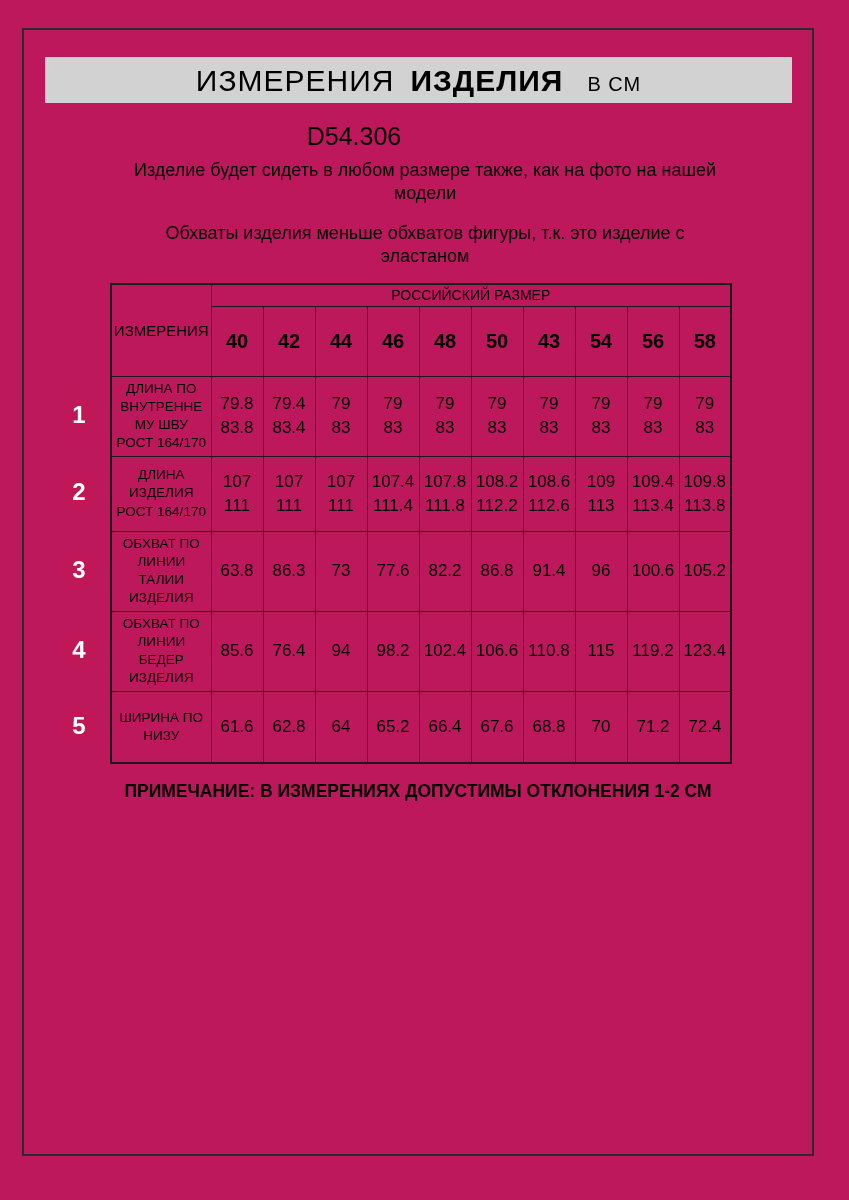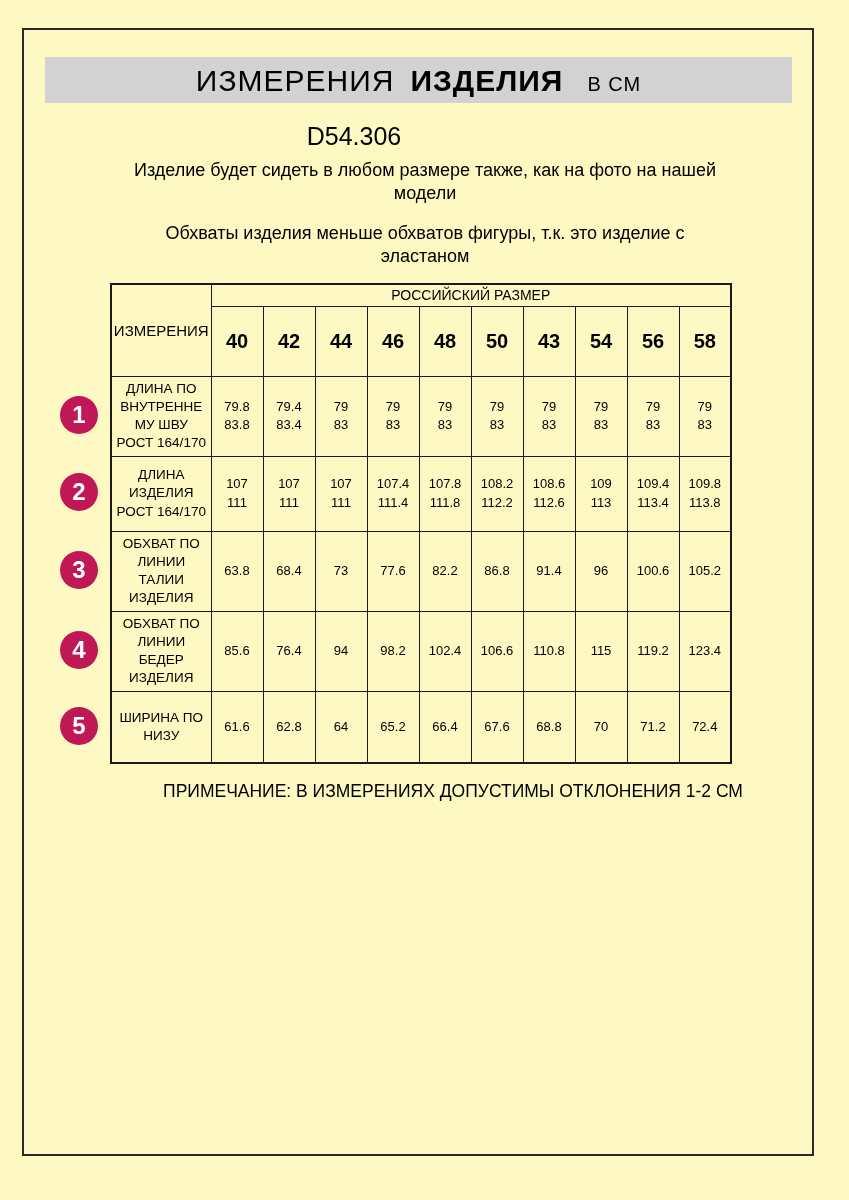--- a/index.html
+++ b/index.html
@@ -1,19 +1,19 @@
 <!DOCTYPE html>
 <html><head>
 <meta charset="utf-8">
 <style>
   html,body{margin:0;padding:0;background:#fff;}
   .page{
     position:relative;
     width:849px;height:1200px;
-    background:#fef9c3;
+    background:#be185d;
     font-family:"Liberation Sans","DejaVu Sans",sans-serif;
     color:#000;
     overflow:hidden;
   }
   .frame{
     position:absolute;left:22px;top:28px;
     width:788px;height:1124px;
     border:2px solid #2b2b2b;
   }
   .banner{
@@ -45,36 +45,36 @@
   }
   .meas-table td{
     border:1px solid #1a1a1a;
     text-align:center;vertical-align:middle;
     padding:0;
   }
   .cell-meas{font-size:15px;}
   .cell-group{font-size:14px;}
   .cell-size{font-size:20px;font-weight:700;}
   .cell-label{font-size:13.5px;line-height:1.35;white-space:pre-line;}
-  .cell-val{font-size:13px;line-height:1.4;white-space:pre-line;}
+  .cell-val{font-size:17px;line-height:1.4;white-space:pre-line;}
   .badge{
     position:absolute;left:60px;
     width:38px;height:38px;border-radius:50%;
     background:#c01756;
     color:#ffffff;font-size:24px;font-weight:700;
     display:flex;align-items:center;justify-content:center;
   }
   .badge-1{top:396px;}
   .badge-2{top:473px;}
   .badge-3{top:551px;}
   .badge-4{top:631px;}
   .badge-5{top:707px;}
   .footnote{
     position:absolute;left:22px;top:781px;width:792px;
-    text-align:center;font-size:17.5px;font-weight:400;padding-left:35px;
+    text-align:center;font-size:17.5px;font-weight:700;
   }
 </style>
 </head>
 <body>
 
 <div class="page">
   <div class="frame"></div>
 
   <div class="banner">
     <div class="banner-inner">
@@ -170,21 +170,21 @@
 113.4</td>
       <td class="cell-val">109.8
 113.8</td>
     </tr>
     <tr style="height:80px;">
       <td class="cell-label">ОБХВАТ ПО
 ЛИНИИ
 ТАЛИИ
 ИЗДЕЛИЯ</td>
       <td class="cell-val">63.8</td>
-      <td class="cell-val">68.4</td>
+      <td class="cell-val">86.3</td>
       <td class="cell-val">73</td>
       <td class="cell-val">77.6</td>
       <td class="cell-val">82.2</td>
       <td class="cell-val">86.8</td>
       <td class="cell-val">91.4</td>
       <td class="cell-val">96</td>
       <td class="cell-val">100.6</td>
       <td class="cell-val">105.2</td>
     </tr>
     <tr style="height:80px;">

